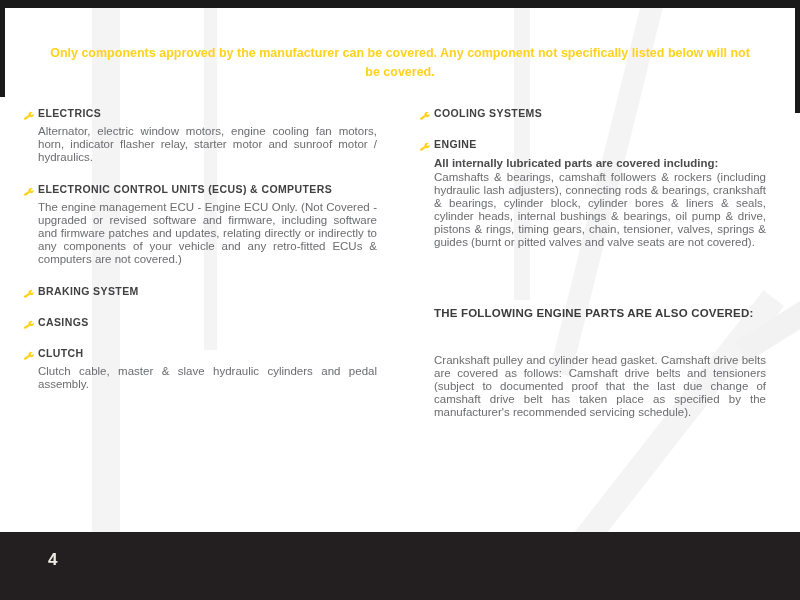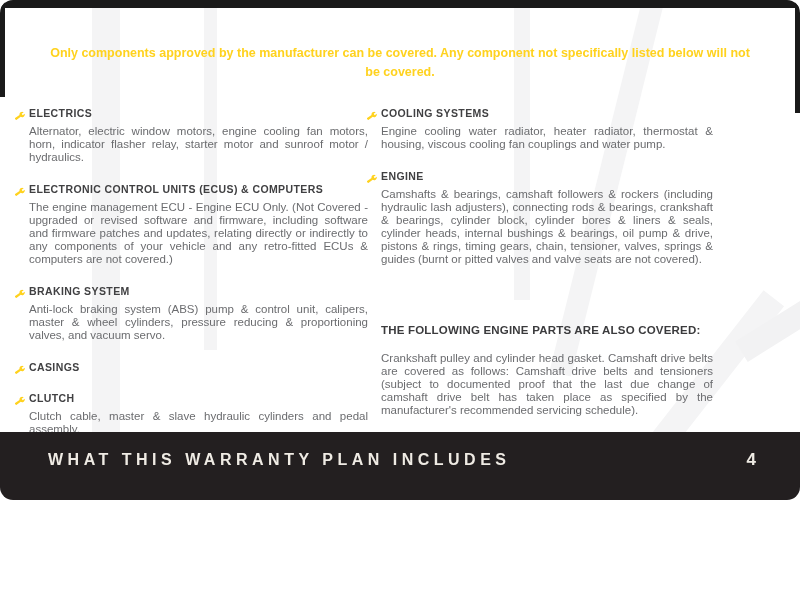--- a/index.html
+++ b/index.html
@@ -4,24 +4,23 @@
 <style>
   * { margin: 0; padding: 0; box-sizing: border-box; }
   html, body { width: 800px; height: 600px; }
   body {
     font-family: "Liberation Sans", sans-serif;
     background: #ffffff;
     overflow: hidden;
   }
   .page {
     position: relative;
-    width: 800px; height: 500px;
+    width: 800px; height: 600px;
     background: #ffffff;
     overflow: hidden;
-    border-radius: 13px;
   }
   
   .wm { position: absolute; background: #f4f4f5; z-index: 0; }
   .wm-v1 { left: 92px; top: 0; width: 28px; height: 532px; }
   .wm-v2 { left: 204px; top: 0; width: 13px; height: 350px; }
   .wm-v3 { left: 514px; top: 0; width: 16px; height: 300px; }
   .wm-d1 { left: 600px; top: -40px; width: 22px; height: 420px; transform: rotate(14deg); }
   .wm-d2 { left: 650px; top: 260px; width: 26px; height: 360px; transform: rotate(38deg); }
   .wm-d3 { left: 730px; top: 300px; width: 150px; height: 24px; transform: rotate(-32deg); background:#f2f2f3; }
 
@@ -38,21 +37,22 @@
     color: #FFD21E;
     font-weight: bold;
     font-size: 12.5px;
     line-height: 1.55;
   }
 
   .columns {
     position: relative; z-index: 2;
     display: flex;
     margin-top: 24px;
-    padding-left: 16px;
+    padding-left: 25px;
+    gap: 44px;
   }
   .col-left  { width: 352px; }
   .col-right { width: 345px; }
 
   .sec { position: relative; padding-left: 13px; margin-bottom: 19px; }
   .sec-icon { position: absolute; left: -1px; top: 1px; width: 10px; height: 12px; }
   .sec-title {
     font-size: 10.5px;
     font-weight: bold;
     letter-spacing: 0.4px;
@@ -71,21 +71,21 @@
     color: #6b6c6f;
     line-height: 13px;
     text-align: justify;
   }
   .also-covered { margin-top: 58px; margin-bottom: 0; }
   .also-covered .sub-title {
     font-size: 11.5px;
     font-weight: bold;
     letter-spacing: 0.2px;
     color: #3b3b3d;
-    margin-bottom: 16px;
+    margin-bottom: 35px;
   }
 
   .footer {
     position: absolute; left: 0; bottom: 0; z-index: 4;
     width: 800px; height: 68px;
     background: #231F20;
     display: flex;
     align-items: center;
     justify-content: space-between;
     padding: 0 44px 12px 48px;
@@ -144,21 +144,20 @@
         <div class="sec-body">The engine management ECU - Engine ECU Only.  (Not Covered - upgraded or revised software and firmware, including software and firmware patches and updates, relating directly or indirectly to any components of your vehicle and any retro-fitted ECUs &amp; computers are not covered.)</div>
       </div>
 
       <div class="sec">
         <span class="sec-icon">
           <svg viewBox="0 0 24 24" width="10" height="12" style="transform:rotate(100deg)">
               <path fill="#FFD21E" d="M22.7 19l-9.1-9.1c.9-2.3.4-5-1.5-6.9-2-2-5-2.4-7.4-1.3L9 6 6 9 1.6 4.7C.4 7.1.9 10.1 2.9 12.1c1.9 1.9 4.6 2.4 6.9 1.5l9.1 9.1c.4.4 1 .4 1.4 0l2.3-2.3c.5-.4.5-1.1.1-1.4z"></path>
             </svg>
         </span>
         <div class="sec-title">BRAKING SYSTEM</div>
-        <div class="sec-body">Anti-lock braking system (ABS) pump &amp; control unit, calipers, master &amp; wheel cylinders, pressure reducing &amp; proportioning valves, and vacuum servo.</div>
       </div>
 
       <div class="sec">
         <span class="sec-icon">
           <svg viewBox="0 0 24 24" width="10" height="12" style="transform:rotate(100deg)">
               <path fill="#FFD21E" d="M22.7 19l-9.1-9.1c.9-2.3.4-5-1.5-6.9-2-2-5-2.4-7.4-1.3L9 6 6 9 1.6 4.7C.4 7.1.9 10.1 2.9 12.1c1.9 1.9 4.6 2.4 6.9 1.5l9.1 9.1c.4.4 1 .4 1.4 0l2.3-2.3c.5-.4.5-1.1.1-1.4z"></path>
             </svg>
         </span>
         <div class="sec-title">CASINGS</div>
       </div>
@@ -177,40 +176,39 @@
 
     <div class="col-right">
 
       <div class="sec">
         <span class="sec-icon">
           <svg viewBox="0 0 24 24" width="10" height="12" style="transform:rotate(100deg)">
               <path fill="#FFD21E" d="M22.7 19l-9.1-9.1c.9-2.3.4-5-1.5-6.9-2-2-5-2.4-7.4-1.3L9 6 6 9 1.6 4.7C.4 7.1.9 10.1 2.9 12.1c1.9 1.9 4.6 2.4 6.9 1.5l9.1 9.1c.4.4 1 .4 1.4 0l2.3-2.3c.5-.4.5-1.1.1-1.4z"></path>
             </svg>
         </span>
         <div class="sec-title">COOLING SYSTEMS</div>
-        <div class="sec-body">Engine cooling water radiator, heater radiator, thermostat &amp; housing, viscous cooling fan couplings and water pump.</div>
       </div>
 
       <div class="sec">
         <span class="sec-icon">
           <svg viewBox="0 0 24 24" width="10" height="12" style="transform:rotate(100deg)">
               <path fill="#FFD21E" d="M22.7 19l-9.1-9.1c.9-2.3.4-5-1.5-6.9-2-2-5-2.4-7.4-1.3L9 6 6 9 1.6 4.7C.4 7.1.9 10.1 2.9 12.1c1.9 1.9 4.6 2.4 6.9 1.5l9.1 9.1c.4.4 1 .4 1.4 0l2.3-2.3c.5-.4.5-1.1.1-1.4z"></path>
             </svg>
         </span>
         <div class="sec-title">ENGINE</div>
+        <div class="sec-lead">All internally lubricated parts are covered including:</div>
         <div class="sec-body">Camshafts &amp; bearings, camshaft followers &amp; rockers (including hydraulic lash adjusters), connecting rods &amp; bearings, crankshaft &amp; bearings, cylinder block, cylinder bores &amp; liners &amp; seals, cylinder heads, internal bushings &amp; bearings, oil pump &amp; drive, pistons &amp; rings, timing gears, chain, tensioner, valves, springs &amp; guides (burnt or pitted valves and valve seats are not covered).</div>
       </div>
 
       <div class="sec also-covered">
         <div class="sub-title">THE FOLLOWING ENGINE PARTS ARE ALSO COVERED:</div>
         <div class="sec-body">Crankshaft pulley and cylinder head gasket. Camshaft drive belts are covered as follows: Camshaft drive belts and tensioners (subject to documented proof that the last due change of camshaft drive belt has taken place as specified by the manufacturer's recommended servicing schedule).</div>
       </div>
 
     </div>
 
   </div>
 
   <div class="footer">
-    <span class="footer-title">WHAT THIS WARRANTY PLAN INCLUDES</span>
     <span class="footer-page">4</span>
   </div>
 
 </div>
 
 </body></html>

